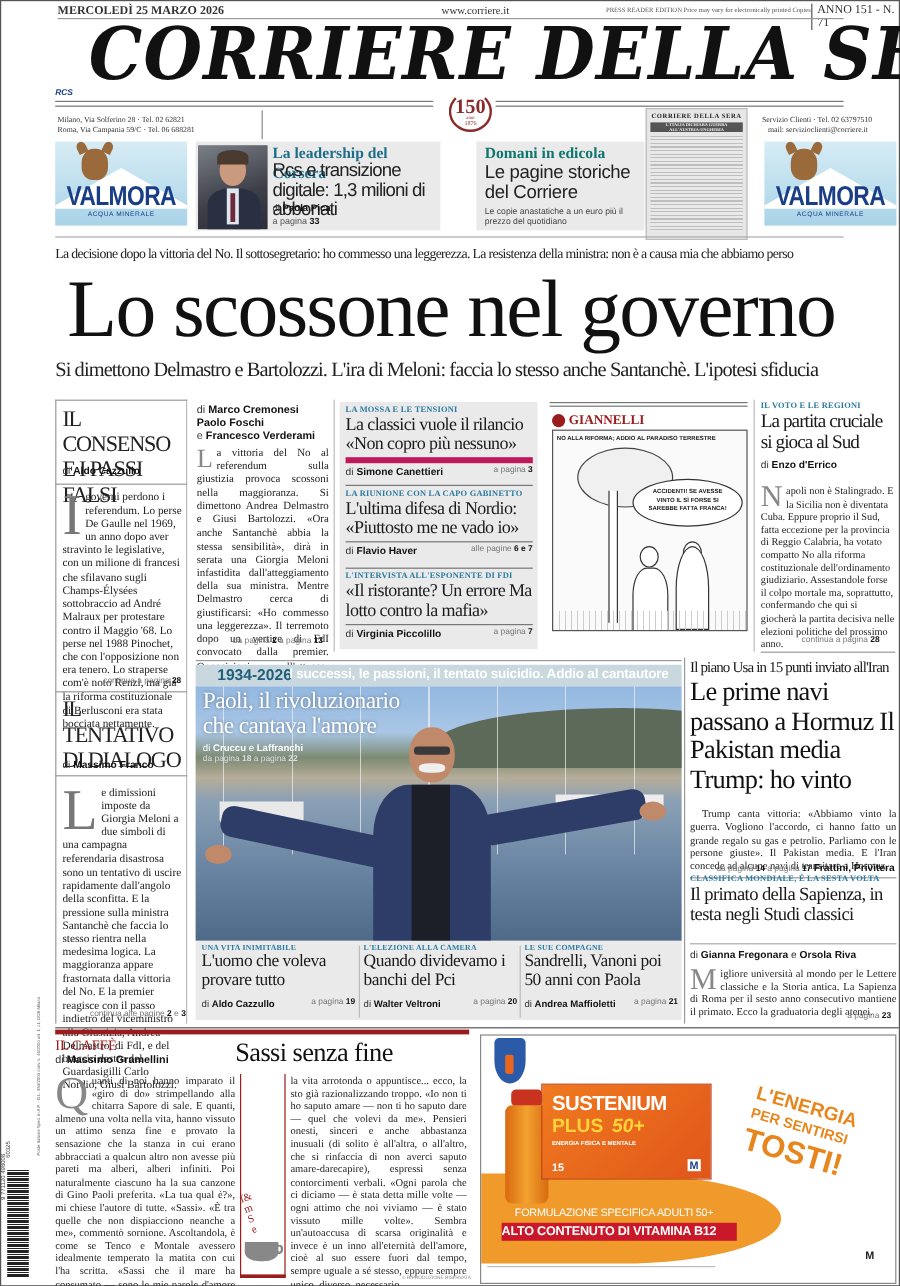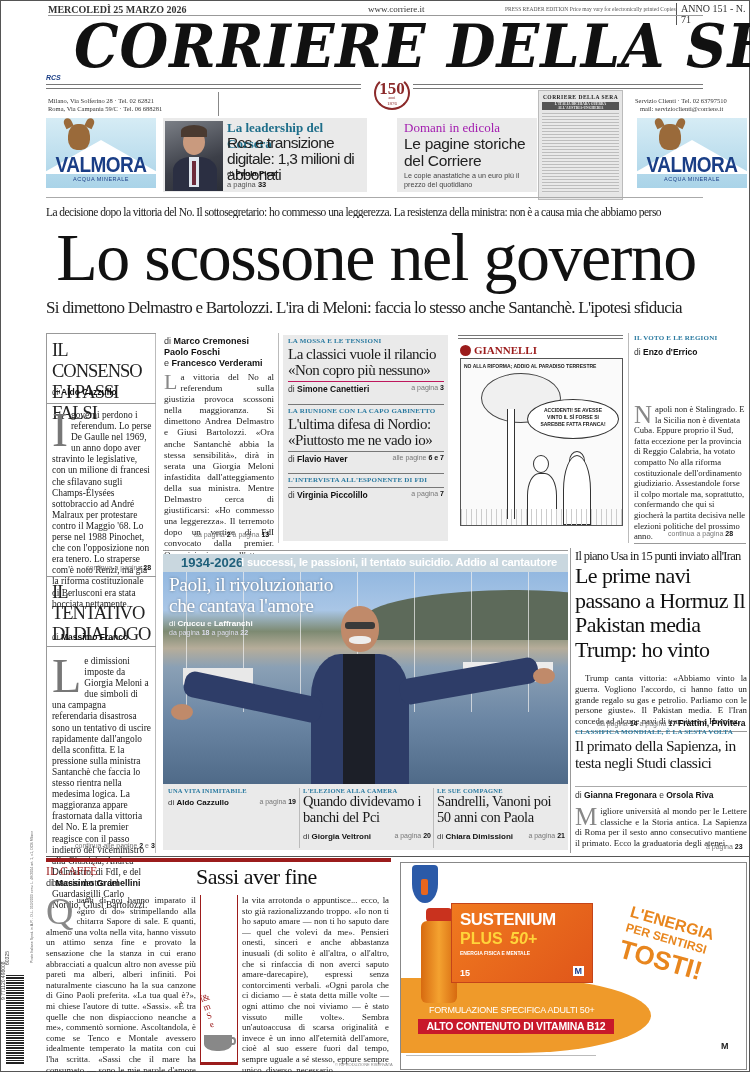--- a/index.html
+++ b/index.html
@@ -90,21 +90,21 @@
     <div style="position:absolute;left:24px;top:36px;width:10px;height:30px;background:#dfe6ee"></div>
     <div style="position:absolute;left:27px;top:40px;width:4px;height:24px;background:#6d2a3a"></div>
   </div>
   <div class="abs serif" style="left:64px;top:2px;font-size:13px;font-weight:bold;color:#1e6e8a">La leadership del Corsera</div>
   <div class="abs sans" style="left:64px;top:17px;width:142px;font-size:15.5px;line-height:16px;letter-spacing:-.7px;color:#222">Rcs e transizione digitale: 1,3 milioni di abbonati</div>
   <div class="abs by" style="left:64px;top:51px;font-size:8px"><span>di</span> <b>Paola Pica</b></div>
   <div class="abs pg" style="left:64px;top:62px;font-size:7.5px;color:#555"><span>a pagina</span> <b>33</b></div>
 </div>
 
 <div class="abs graybox" style="left:397px;top:118px;width:140px;height:74px">
-  <div class="abs serif" style="left:7px;top:2px;font-size:13px;font-weight:normal;color:#a21caf">Domani in edicola</div>
+  <div class="abs serif" style="left:7px;top:2px;font-size:13px;font-weight:bold;color:#0f766e">Domani in edicola</div>
   <div class="abs sans" style="left:7px;top:17px;width:132px;font-size:15.5px;line-height:17px;letter-spacing:-.3px;color:#222">Le pagine storiche del Corriere</div>
   <div class="abs sans" style="left:7px;top:53px;width:130px;font-size:7.2px;line-height:9px;color:#444">Le copie anastatiche a un euro più il prezzo del quotidiano</div>
 </div>
 
 <div class="hr" style="left:46px;top:197px;width:657px;background:#aaa"></div>
 
 <div class="abs serif" style="left:46px;top:206px;width:657px;font-size:11.5px;letter-spacing:-.55px;white-space:nowrap;color:#222;overflow:hidden">La decisione dopo la vittoria del No. Il sottosegretario: ho commesso una leggerezza. La resistenza della ministra: non è a causa mia che abbiamo perso</div>
 <div class="abs serif" style="left:46px;top:222px;width:660px;font-size:68px;line-height:70px;letter-spacing:-1.5px;text-align:center;color:#111;white-space:nowrap">Lo scossone nel governo</div>
 <div class="abs serif" style="left:46px;top:298px;width:660px;font-size:17px;letter-spacing:-.75px;white-space:nowrap;color:#222;overflow:hidden">Si dimettono Delmastro e Bartolozzi. L'ira di Meloni: faccia lo stesso anche Santanchè. L'ipotesi sfiducia</div>
 
@@ -130,35 +130,36 @@
   <span>e</span> <b>Francesco Verderami</b>
 </div>
 <div class="abs body" style="left:164px;top:372px;width:110px;font-size:9.1px;line-height:11.1px"><span class="drop" style="font-size:22px;line-height:18px;color:#888">L</span><span>a vittoria del No al referendum sulla giustizia provoca scossoni nella maggioranza. Si dimettono Andrea Delmastro e Giusi Bartolozzi. «Ora anche Santanchè abbia la stessa sensibilità», dirà in serata una Giorgia Meloni infastidita dall'atteggiamento della sua ministra. Mentre Delmastro cerca di giustificarsi: «Ho commesso una leggerezza». Il terremoto dopo un vertice di FdI convocato dalla premier. Opposizioni all'attacco: «Dimissioni tardive». E chiedono che lasci anche il ministro Carlo Nordio.</span></div>
 <div class="abs pg" style="left:194px;top:531px"><span>da pagina</span> <b>2</b> <span>a pagina</span> <b>13</b></div>
 <div class="vr" style="left:278px;top:333px;height:210px"></div>
 
 <div class="abs graybox" style="left:283px;top:335px;width:165px;height:206px"></div>
 <div class="abs" style="left:288px;top:337px;width:156px">
   <div class="kicker" style="font-size:7px">LA MOSSA E LE TENSIONI</div>
   <div class="serif" style="font-size:15px;line-height:16px;letter-spacing:-.5px;margin-top:1px">La classici vuole il rilancio «Non copro più nessuno»</div>
-  <div style="border-top:1px solid #be185d;margin-top:3px;padding-top:2px;display:flex;justify-content:space-between">
+  <div style="border-top:5px solid #be185d;margin-top:3px;padding-top:2px;display:flex;justify-content:space-between">
     <span class="by"><span>di</span> <b>Simone Canettieri</b></span>
     <span class="pg"><span>a pagina</span> <b>3</b></span>
   </div>
 </div>
 <div class="abs" style="left:288px;top:404px;width:156px;border-top:1px solid #777;padding-top:2px">
   <div class="kicker" style="font-size:7px">LA RIUNIONE CON LA CAPO GABINETTO</div>
   <div class="serif" style="font-size:15px;line-height:16px;letter-spacing:-.5px;margin-top:1px">L'ultima difesa di Nordio: «Piuttosto me ne vado io»</div>
   <div style="border-top:1px solid #777;margin-top:3px;padding-top:2px;display:flex;justify-content:space-between">
     <span class="by"><span>di</span> <b>Flavio Haver</b></span>
     <span class="pg"><span>alle pagine</span> <b>6 e 7</b></span>
   </div>
 </div>
 <div class="abs" style="left:288px;top:473px;width:156px;border-top:1px solid #777;padding-top:2px">
   <div class="kicker" style="font-size:7px">L'INTERVISTA ALL'ESPONENTE DI FDI</div>
+  <div class="serif" style="font-size:15px;line-height:16px;letter-spacing:-.5px;margin-top:1px">«Il ristorante? Un errore Ma lotto contro la mafia»</div>
   <div style="border-top:1px solid #777;margin-top:3px;padding-top:2px;display:flex;justify-content:space-between">
     <span class="by"><span>di</span> <b>Virginia Piccolillo</b></span>
     <span class="pg"><span>a pagina</span> <b>7</b></span>
   </div>
 </div>
 
 <div class="dbl" style="left:458px;top:335px;width:165px;height:4px"></div>
 <div class="abs" style="left:460px;top:345px;width:11px;height:11px;border-radius:50%;background:#9b1c1c"></div>
 <div class="abs serif" style="left:474px;top:344px;font-size:11px;font-weight:bold;color:#9b1c1c">GIANNELLI</div>
 <div class="abs" style="left:460px;top:358px;width:163px;height:168px;border:1px solid #555;background:#fafafa;overflow:hidden">
@@ -172,20 +173,21 @@
   <div style="position:absolute;left:72px;top:96px;width:16px;height:18px;border:1px solid #333;border-radius:50%;background:#fff"></div>
   <div style="position:absolute;left:66px;top:114px;width:30px;height:56px;border:1px solid #333;border-radius:40% 40% 0 0;background:#fff"></div>
   <div style="position:absolute;left:108px;top:92px;width:16px;height:20px;border:1px solid #333;border-radius:50%;background:#fff"></div>
   <div style="position:absolute;left:102px;top:96px;width:28px;height:70px;border:1px solid #333;border-radius:50% 50% 0 0;background:#fff"></div>
   <div style="position:absolute;left:0;bottom:0;width:163px;height:16px;background:repeating-linear-gradient(90deg,#ccc 0 1px,transparent 1px 5px)"></div>
 </div>
 
 <div class="vr" style="left:628px;top:333px;height:210px"></div>
 <div class="abs" style="left:634px;top:334px;width:112px">
   <div class="kicker" style="font-size:7px">IL VOTO E LE REGIONI</div>
+  <div class="serif" style="font-size:16px;line-height:17px;letter-spacing:-.8px;margin-top:1px">La partita cruciale si gioca al Sud</div>
   <div class="by" style="margin-top:5px"><span>di</span> <b>Enzo d'Errico</b></div>
 </div>
 <div class="abs body" style="left:634px;top:404px;width:112px;font-size:8.6px;line-height:10.6px;text-align:left"><span class="drop" style="font-size:25px;line-height:20px;color:#888">N</span><span>apoli non è Stalingrado. E la Sicilia non è diventata Cuba. Eppure proprio il Sud, fatta eccezione per la provincia di Reggio Calabria, ha votato compatto No alla riforma costituzionale dell'ordinamento giudiziario. Assestandole forse il colpo mortale ma, soprattutto, confermando che qui si giocherà la partita decisiva nelle elezioni politiche del prossimo anno.</span></div>
 <div class="abs pg" style="left:668px;top:530px"><span>continua a pagina</span> <b>28</b></div>
 <div class="hr" style="left:634px;top:543px;width:112px;background:#999"></div>
 
 <div class="hr" style="left:163px;top:550px;width:405px;background:#999"></div>
 <div class="abs" style="left:163px;top:554px;width:405px;height:18px;background:#c9d7df">
   <span class="sans" style="position:absolute;left:18px;top:1px;font-size:13px;font-weight:bold;color:#1e5f7a">1934-2026</span>
   <span class="sans" style="position:absolute;left:78px;top:2px;font-size:11.3px;font-weight:bold;color:#fff;white-space:nowrap;letter-spacing:-.2px">I successi, le passioni, il tentato suicidio. Addio al cantautore</span>
@@ -212,40 +214,41 @@
   <div style="position:absolute;left:370px;top:96px;width:22px;height:16px;background:#c08a6a;border-radius:50%"></div>
 
   <div class="serif" style="position:absolute;left:6px;top:2px;width:180px;font-size:19.5px;line-height:21px;color:#fff;letter-spacing:-.5px;text-shadow:0 0 3px rgba(0,0,0,.4)">Paoli, il rivoluzionario che cantava l'amore</div>
   <div class="sans" style="position:absolute;left:6px;top:47px;font-size:8px;color:#fff"><span>di</span> <b>Cruccu</b> <span>e</span> <b>Laffranchi</b></div>
   <div class="sans" style="position:absolute;left:6px;top:57px;font-size:7px;color:#dde"><span>da pagina</span> <b>18</b> <span>a pagina</span> <b>22</b></div>
 </div>
 
 <div class="abs graybox" style="left:163px;top:784px;width:405px;height:66px"></div>
 <div class="abs" style="left:168px;top:787px;width:128px">
   <div class="kicker" style="font-size:6.5px">UNA VITA INIMITABILE</div>
+  <div class="serif" style="font-size:14.5px;line-height:15.5px;letter-spacing:-.4px;height:34px">L'uomo che voleva provare tutto</div>
   <div style="display:flex;justify-content:space-between;margin-top:4px">
       <span class="by" style="font-size:8px"><span>di</span> <b>Aldo Cazzullo</b></span>
       <span class="pg"><span>a pagina</span> <b>19</b></span>
     </div>
 </div>
 <div class="vr" style="left:299px;top:788px;height:60px"></div>
 <div class="abs" style="left:303px;top:787px;width:128px">
   <div class="kicker" style="font-size:6.5px">L'ELEZIONE ALLA CAMERA</div>
   <div class="serif" style="font-size:14.5px;line-height:15.5px;letter-spacing:-.4px;height:34px">Quando dividevamo i banchi del Pci</div>
   <div style="display:flex;justify-content:space-between;margin-top:4px">
-      <span class="by" style="font-size:8px"><span>di</span> <b>Giorgia Veltroni</b></span>
+      <span class="by" style="font-size:8px"><span>di</span> <b>Walter Veltroni</b></span>
       <span class="pg"><span>a pagina</span> <b>20</b></span>
     </div>
 </div>
 <div class="vr" style="left:433px;top:788px;height:60px"></div>
 <div class="abs" style="left:437px;top:787px;width:128px">
   <div class="kicker" style="font-size:6.5px">LE SUE COMPAGNE</div>
   <div class="serif" style="font-size:14.5px;line-height:15.5px;letter-spacing:-.4px;height:34px">Sandrelli, Vanoni poi 50 anni con Paola</div>
   <div style="display:flex;justify-content:space-between;margin-top:4px">
-      <span class="by" style="font-size:8px"><span>di</span> <b>Chiara Dimissioni</b></span>
+      <span class="by" style="font-size:8px"><span>di</span> <b>Andrea Maffioletti</b></span>
       <span class="pg"><span>a pagina</span> <b>21</b></span>
     </div>
 </div>
 
 <div class="vr" style="left:570px;top:548px;height:305px;background:#999"></div>
 <div class="abs serif" style="left:575px;top:549px;width:172px;font-size:12.5px;letter-spacing:-.7px;white-space:nowrap">Il piano Usa in 15 punti inviato all'Iran</div>
 <div class="abs serif" style="left:575px;top:564px;width:172px;font-size:22px;line-height:24.5px;letter-spacing:-.6px;color:#111">Le prime navi passano a Hormuz Il Pakistan media Trump: ho vinto</div>
 <div class="abs body" style="left:575px;top:673px;width:172px;font-size:8.8px;line-height:10.8px;text-indent:10px">Trump canta vittoria: «Abbiamo vinto la guerra. Vogliono l'accordo, ci hanno fatto un grande regalo su gas e petrolio. Parliamo con le persone giuste». Il Pakistan media. E l'Iran concede ad alcune navi di transitare a Hormuz.</div>
 <div class="abs pg" style="left:597px;top:718px"><span>da pagina</span> <b>14</b> <span>a pagina</span> <b>17</b> <b class="sans" style="font-size:8.5px">Frattini, Privitera</b></div>
 <div class="hr" style="left:575px;top:731px;width:172px;background:#999"></div>
@@ -256,21 +259,21 @@
 </div>
 <div class="hr" style="left:575px;top:786px;width:172px;background:#aaa"></div>
 <div class="abs by" style="left:575px;top:790px"><span>di</span> <b>Gianna Fregonara</b> <span>e</span> <b>Orsola Riva</b></div>
 <div class="abs body" style="left:575px;top:806px;width:172px;font-size:8.8px;line-height:10.6px"><span class="drop" style="font-size:25px;line-height:20px;color:#888">M</span><span>igliore università al mondo per le Lettere classiche e la Storia antica. La Sapienza di Roma per il sesto anno consecutivo mantiene il primato. Ecco la graduatoria degli atenei.</span></div>
 <div class="abs pg" style="left:706px;top:843px"><span>a pagina</span> <b>23</b></div>
 
 <div class="hr" style="left:46px;top:856px;width:703px;background:#555"></div>
 <div class="abs" style="left:46px;top:858px;width:345px;height:4px;background:#9b1c1c"></div>
 <div class="abs serif" style="left:46px;top:864px;font-size:12px;font-weight:normal;color:#9b1c1c">IL CAFFÈ</div>
 <div class="abs by" style="left:46px;top:878px;font-size:9px"><span>di</span> <b>Massimo Gramellini</b></div>
-<div class="abs serif" style="left:196px;top:864px;font-size:22px;letter-spacing:-.5px;color:#111">Sassi aver fine</div>
+<div class="abs serif" style="left:196px;top:864px;font-size:22px;letter-spacing:-.5px;color:#111">Sassi senza fine</div>
 <div class="abs body" style="left:46px;top:895px;width:150px;font-size:8.8px;line-height:10.6px"><span class="drop" style="font-size:38px;line-height:30px;color:#888">Q</span><span>uanti di noi hanno imparato il «giro di do» strimpellando alla chitarra Sapore di sale. E quanti, almeno una volta nella vita, hanno vissuto un attimo senza fine e provato la sensazione che la stanza in cui erano abbracciati a qualcun altro non avesse più pareti ma alberi, alberi infiniti. Poi naturalmente ciascuno ha la sua canzone di Gino Paoli preferita. «La tua qual è?», mi chiese l'autore di tutte. «Sassi». «È tra quelle che non dispiacciono neanche a me», commentò sornione. Ascoltandola, è come se Tenco e Montale avessero idealmente temperato la matita con cui l'ha scritta. «Sassi che il mare ha consumato — sono le mie parole d'amore per te». Il linguaggio è semplice, quasi scabro, ma l'immagine è chiara e potente: le parole d'amore sono sassi che</span></div>
 
 <div class="abs" style="left:200px;top:895px;width:38px;height:170px;border-left:1px solid #9b1c1c;border-right:1px solid #9b1c1c;border-bottom:3px solid #9b1c1c">
   <div class="serif" style="position:absolute;left:4px;top:98px;font-size:9px;color:#9b1c1c;line-height:9px;transform:rotate(-20deg)">ſ&amp;<br>m<br>S<br>e</div>
   <div style="position:absolute;left:3px;top:140px;width:28px;height:16px;background:#888;border-radius:0 0 45% 45%"></div>
   <div style="position:absolute;left:29px;top:142px;width:6px;height:8px;border:2px solid #888;border-left:none;border-radius:0 50% 50% 0"></div>
 </div>
 <div class="abs body" style="left:242px;top:895px;width:147px;font-size:8.8px;line-height:10.6px"><span>la vita arrotonda o appuntisce... ecco, la sto già razionalizzando troppo. «Io non ti ho saputo amare — non ti ho saputo dare — quel che volevi da me». Pensieri onesti, sinceri e anche abbastanza inusuali (di solito è all'altra, o all'altro, che si rinfaccia di non averci saputo amare-darecapire), espressi senza contorcimenti verbali. «Ogni parola che ci diciamo — è stata detta mille volte — ogni attimo che noi viviamo — è stato vissuto mille volte». Sembra un'autoaccusa di scarsa originalità e invece è un inno all'eternità dell'amore, cioè al suo essere fuori dal tempo, sempre uguale a sé stesso, eppure sempre unico, diverso, necessario.</span><br></div>
 <div class="abs sans" style="left:335px;top:1062px;font-size:4px;color:#888">© RIPRODUZIONE RISERVATA</div>
 
@@ -287,21 +290,21 @@
 
   <div style="position:absolute;left:50px;top:40px;width:142px;height:80px;background:linear-gradient(135deg,#f07a1f,#e0561a);border:1px solid #c4441a">
     <div class="sans" style="position:absolute;left:8px;top:6px;font-size:17px;font-weight:bold;color:#fff;letter-spacing:-.5px">SUSTENIUM</div>
     <div class="sans" style="position:absolute;left:8px;top:26px;font-size:16px;font-weight:bold;color:#ffd43a">PLUS</div>
     <div class="sans" style="position:absolute;left:58px;top:26px;font-size:16px;font-weight:bold;font-style:italic;color:#ffd43a">50+</div>
     <div class="sans" style="position:absolute;left:8px;top:46px;font-size:5px;color:#fff;font-weight:bold">ENERGIA FISICA E MENTALE</div>
     <div class="sans" style="position:absolute;left:8px;top:64px;font-size:9px;color:#fff;font-weight:bold">15</div>
     <div class="sans" style="position:absolute;right:8px;bottom:6px;font-size:9px;color:#1d3e8a;font-weight:bold;background:#fff;padding:0 2px">M</div>
   </div>
   <div class="sans" style="position:absolute;left:28px;top:142px;font-size:9px;color:#fff;letter-spacing:-.2px">FORMULAZIONE SPECIFICA ADULTI 50+</div>
-  <div class="sans" style="position:absolute;left:17px;top:156px;width:196px;height:15px;background:#c8182a;color:#fff;font-size:10.5px;font-weight:bold;text-align:center;line-height:15px;letter-spacing:-.2px">ALTO CONTENUTO DI VITAMINA B12</div>
+  <div class="sans" style="position:absolute;left:17px;top:156px;width:196px;height:15px;background:#c8182a;color:#fff;font-size:10.5px;font-weight:bold;line-height:15px;letter-spacing:-.2px">ALTO CONTENUTO DI VITAMINA B12</div>
 
   <div class="sans" style="position:absolute;left:232px;top:40px;font-size:16px;font-weight:900;color:#e8861e;line-height:17px;transform:rotate(16deg);transform-origin:left top">
     <div>L'ENERGIA</div>
     <div style="font-size:12px">PER SENTIRSI</div>
     <div style="font-size:26px;line-height:26px">TOSTI!</div>
   </div>
   <div class="sans" style="position:absolute;left:320px;top:178px;font-size:9px;font-weight:bold;color:#222">M</div>
   <div style="position:absolute;left:5px;top:192px;width:190px;height:1px;background:#bbb"></div>
 </div>
 

